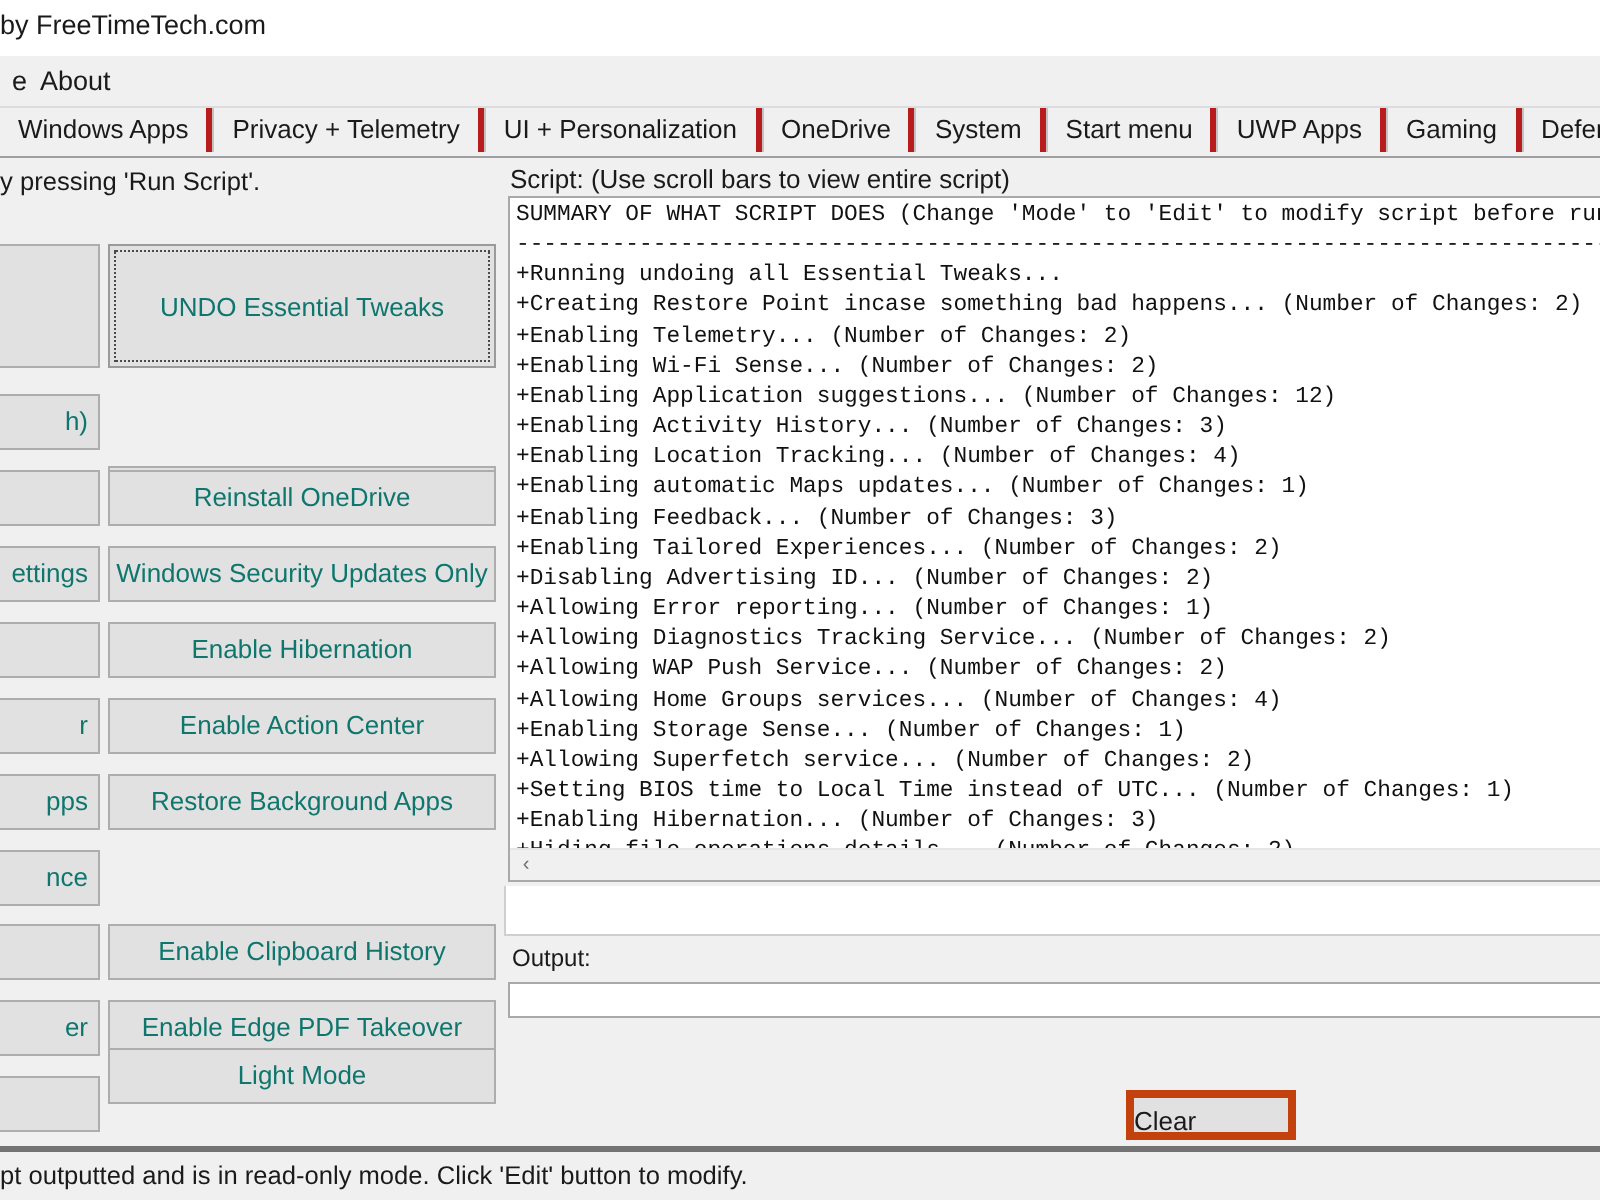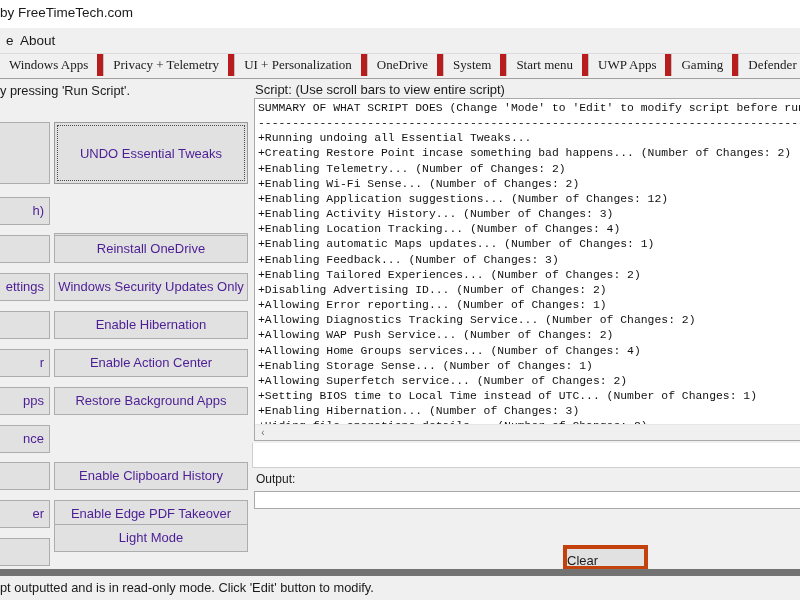--- a/index.html
+++ b/index.html
@@ -54,44 +54,43 @@
   }
   .tab {
     display: inline-block;
     height: 22px; line-height: 21px;
     padding: 0 9px;
     margin: 0;
     font-size: 13px;
     color: #1a1a1a;
     background: #f0f0f0;
     border-left: 1px solid #c2c2c2;
-    border-right: 6px solid #b91c1c;
+    border-right: 3px solid #b91c1c;
     box-sizing: border-box;
     vertical-align: top;
-    font-family: Liberation Serif, serif;
   }
   .tab.first { border-left: none; }
 
   
   #instructions {
     position: absolute; left: 0; top: 82px;
     width: 250px;
     font-size: 12.8px; color: #1a1a1a;
     line-height: 17px;
     white-space: nowrap;
   }
 
   
   .btn {
     position: absolute;
     background: #e1e1e1;
     border: 1px solid #adadad;
     box-sizing: border-box;
     font-size: 13px;
-    color: #4c1d95;
+    color: #0f766e;
     text-align: center;
     line-height: 26px;
     white-space: nowrap;
     overflow: hidden;
   }
   .btn.focused {
     border: 1px solid #9a9a9a;
     outline: none;
   }
   .btn.focused .inner-focus {
@@ -187,21 +186,21 @@
     border: 1px solid #cfcfcf;
     border-top: none;
     box-sizing: border-box;
   }
 
   
   #statusbar {
     position: absolute; left: 0; bottom: 0;
     width: 800px; height: 24px;
     background: #f0f0f0;
-    border-top: 7px solid #737373;
+    border-top: 3px solid #737373;
   }
   #statusbar .txt {
     position: absolute; left: 0; top: 4px;
     font-size: 12.8px; color: #1a1a1a;
     white-space: nowrap;
   }
 </style>
 </head>
 <body>
 

